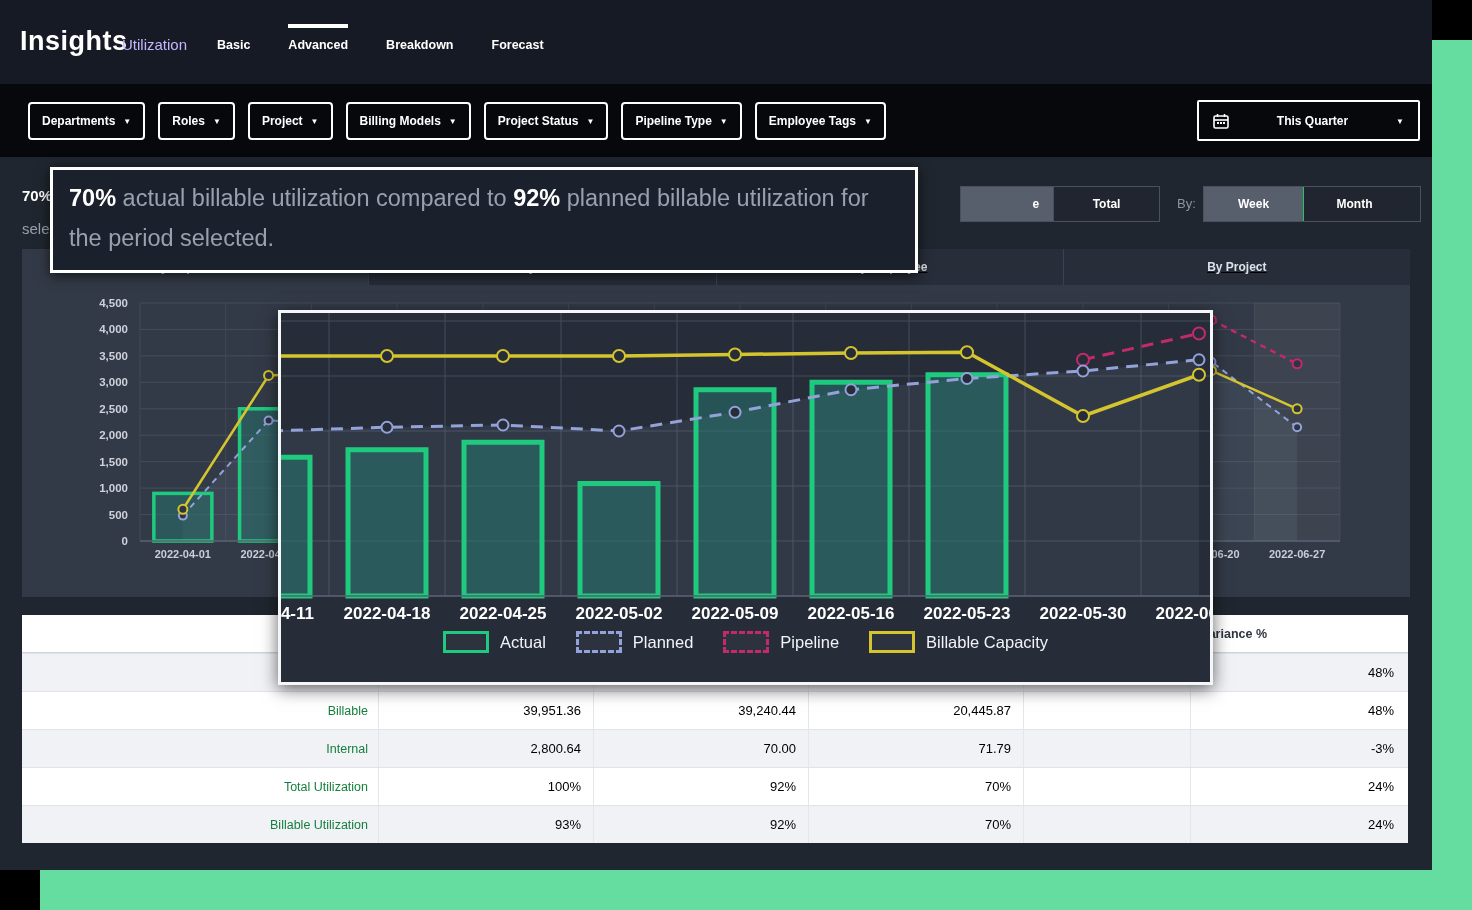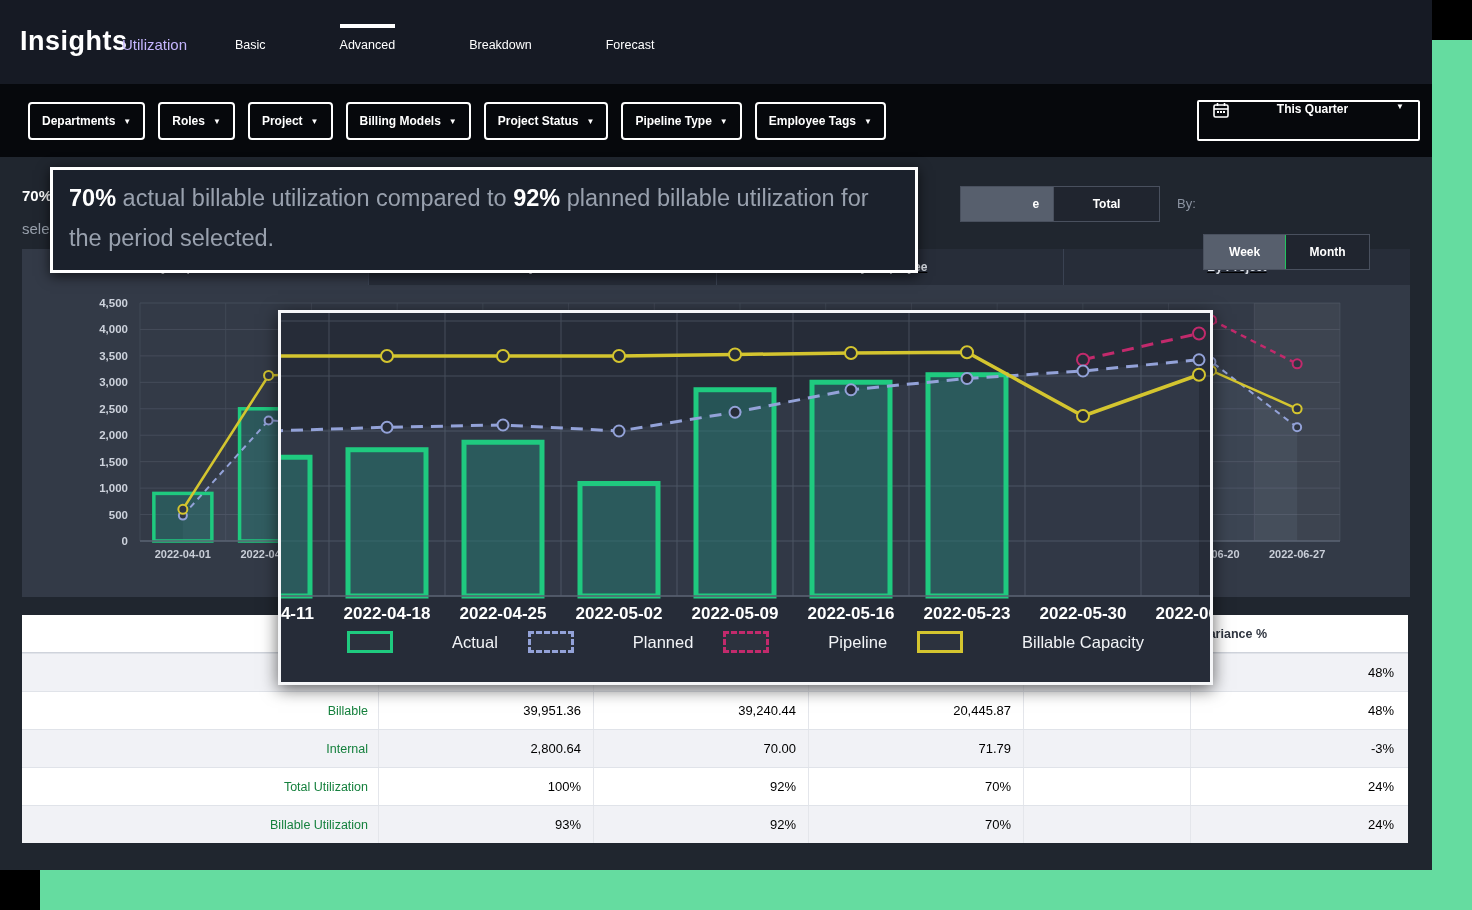--- a/index.html
+++ b/index.html
@@ -11,33 +11,33 @@
   #green-bg { left:40px; top:40px; width:1432px; height:870px; background:#65dca0; }
 
   
   #app { left:0; top:0; width:1432px; height:870px; background:#20262f; overflow:hidden; }
 
   
   #header { left:0; top:0; width:1432px; height:84px; background:#161a24; }
   #brand { left:20px; top:26px; font-size:27px; font-weight:bold; color:#fff; letter-spacing:.5px; }
   #brand-sub { left:122px; top:36px; font-size:15px; color:#c4b5fd; }
   #header-tabs { left:198px; top:0; height:84px; display:flex; }
-  .htab { margin:0 37px; padding-top:10px; margin-top:24px; height:40px;
-          border-top:4px solid transparent; color:#fff; font-size:12.5px; font-weight:normal; cursor:pointer; }
+  .htab { margin:0 19px; padding-top:10px; margin-top:24px; height:40px;
+          border-top:4px solid transparent; color:#fff; font-size:12.5px; font-weight:bold; cursor:pointer; }
   .htab.active { border-top-color:#fff; }
 
   
   #filterbar { left:0; top:84px; width:1432px; height:73px; background:#06080c;
                display:flex; align-items:center; padding-left:28px; gap:13px; }
   .fbtn { display:inline-flex; align-items:center; gap:8px; background:transparent;
           border:2px solid #fff; border-radius:4px; color:#fff; font-size:12px; font-weight:bold;
           padding:10px 12px; font-family:inherit; cursor:pointer; white-space:nowrap; }
   .caret { font-size:8px; line-height:1; transform:translateY(1px); }
   #date-btn { position:absolute; left:1197px; top:100px; width:223px; height:41px;
-              display:flex; align-items:flex-start; background:transparent; border:2px solid #fff;
+              display:flex; align-items:center; background:transparent; border:2px solid #fff;
               border-radius:2px; color:#fff; font-size:12px; font-weight:bold; padding:0 14px;
               font-family:inherit; cursor:pointer; }
   #date-btn .dlabel { flex:1; text-align:center; }
 
   
   #summary-base { left:22px; top:179px; width:630px; font-size:15px; line-height:33px; color:#98a0ac; }
   #summary-base b, #callout b { color:#fff; font-weight:bold; }
   #callout { left:50px; top:167px; width:868px; background:#1b212c; border:3px solid #fff;
              box-shadow:0 3px 12px rgba(0,0,0,.65); padding:8px 16px 12px;
              font-size:23.5px; line-height:40px; color:#99a1ae; z-index:30; }
@@ -45,40 +45,40 @@
   
   .toggle { position:absolute; top:186px; height:36px; display:flex; border:1px solid #49505e; z-index:5; }
   .tseg { display:flex; align-items:center; justify-content:center; font-size:12px; font-weight:bold;
           color:#fff; cursor:pointer; }
   .tseg.sel { background:#575f6d; }
   .tseg.dim { background:#20252f; }
   #metric-toggle { left:960px; width:200px; }
   #metric-left { width:93px; justify-content:flex-end; padding-right:14px; }
   #metric-right { width:107px; border-left:1px solid #49505e; }
   #by-label { left:1177px; top:196px; font-size:13px; color:#8b93a1; z-index:5; }
-  #period-toggle { left:1203px; width:167px;margin-top:48px; }
+  #period-toggle { left:1203px; width:218px; }
   #period-week { width:99px; }
   #period-month { width:102px; border-left:1px solid #22c55e; }
 
   
   #view-tabs { left:22px; top:249px; width:1388px; height:36px; display:flex; background:#272d39;text-decoration:underline; }
   .vtab { flex:1; display:flex; align-items:center; justify-content:center; color:#dde1e8;
           font-size:12px; font-weight:bold; border-left:1px solid #3a4252; cursor:pointer; }
   .vtab:first-child { border-left:none; }
   .vtab.active { background:#333a47; }
   #chart-panel { left:22px; top:285px; width:1388px; height:312px; background:#333a47; }
 
   
   #overlay-box { left:278px; top:310px; width:935px; height:375px; background:#262c38;
                  border:3px solid #f5f6f8; box-shadow:0 4px 16px rgba(0,0,0,.6); z-index:20; overflow:hidden; }
   #overlay-legend { position:absolute; left:0; top:318px; width:929px; display:flex;
                     justify-content:center; gap:30px; align-items:center; }
   .leg-item { display:flex; align-items:center; gap:11px; }
   .leg-swatch { width:46px; height:22px; border-width:3px; background:rgba(255,255,255,0.03); }
-  .leg-label { color:#f2f4f7; font-size:16.5px;margin-left:48px; }
+  .leg-label { color:#f2f4f7; font-size:16.5px; }
 
   
   #data-table { left:22px; top:615px; width:1386px; background:#fff; }
   .trow { display:flex; height:38px; align-items:center; border-top:1px solid #e0e3e9; }
   .trow.head { border-top:none; border-bottom:1px solid #cfd3db; }
   .trow.alt { background:#f1f2f6; }
   .cell { height:100%; display:flex; align-items:center; font-size:13px; color:#000000; }
   .c0 { width:356px; justify-content:flex-end; padding-right:10px; font-weight:normal; font-size:12.5px; color:#15803d; }
   .c1,.c2,.c3 { width:215px; justify-content:flex-end; padding-right:12px; border-left:1px solid #e4e6eb; }
   .c4 { width:167px; border-left:1px solid #e4e6eb; }

